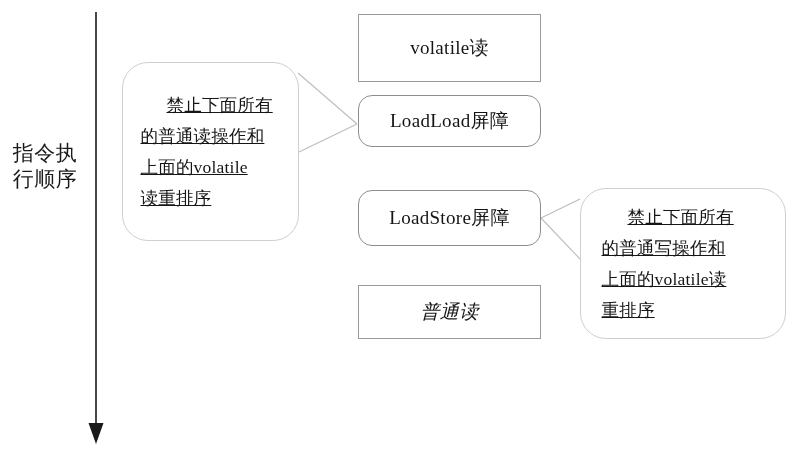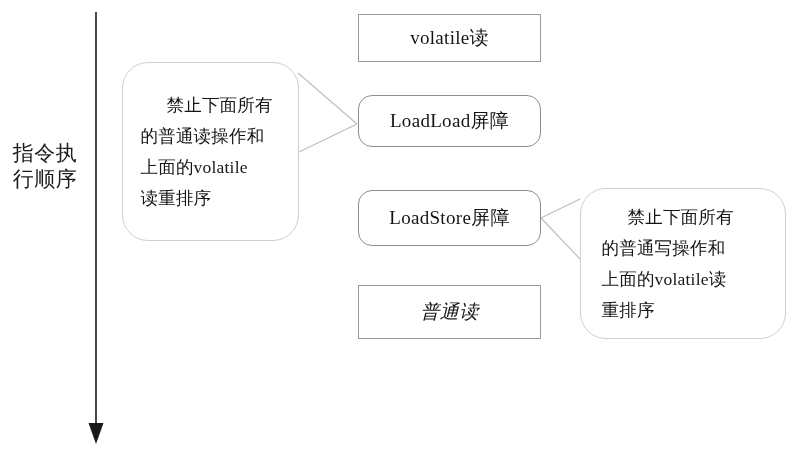--- a/index.html
+++ b/index.html
@@ -57,21 +57,21 @@
     letter-spacing: 0.3px;
   }
   .flow-box.sharp {
     border: 1px solid #9a9a9a;
   }
   .flow-box.round {
     border: 1px solid #8d8d8d;
     border-radius: 14px;
   }
 
-  #box-volatile-read { top: 14px;  height: 48px; }
+  #box-volatile-read { top: 14px;  height: 68px; }
   #box-loadload      { top: 95px;  height: 52px; }
   #box-loadstore     { top: 190px; height: 56px; }
   #box-normal-read   { top: 285px; height: 54px; font-style: italic; }
   #box-normal-write  { top: 363px; height: 54px; }
 
   
   .callout {
     position: absolute;
     box-sizing: border-box;
     background: #ffffff;
@@ -82,20 +82,21 @@
     justify-content: center;
   }
   .callout-text {
     font-size: 17.5px;
     line-height: 31px;
     color: #151515;
     text-align: left;
     white-space: pre-line;
     text-indent: 26px;
     letter-spacing: 0.2px;
+    text-decoration: underline;
   }
 
   #callout-left {
     left: 122px;
     top: 62px;
     width: 177px;
     height: 179px;
   }
   #callout-left .callout-text { width: 140px; }
 

